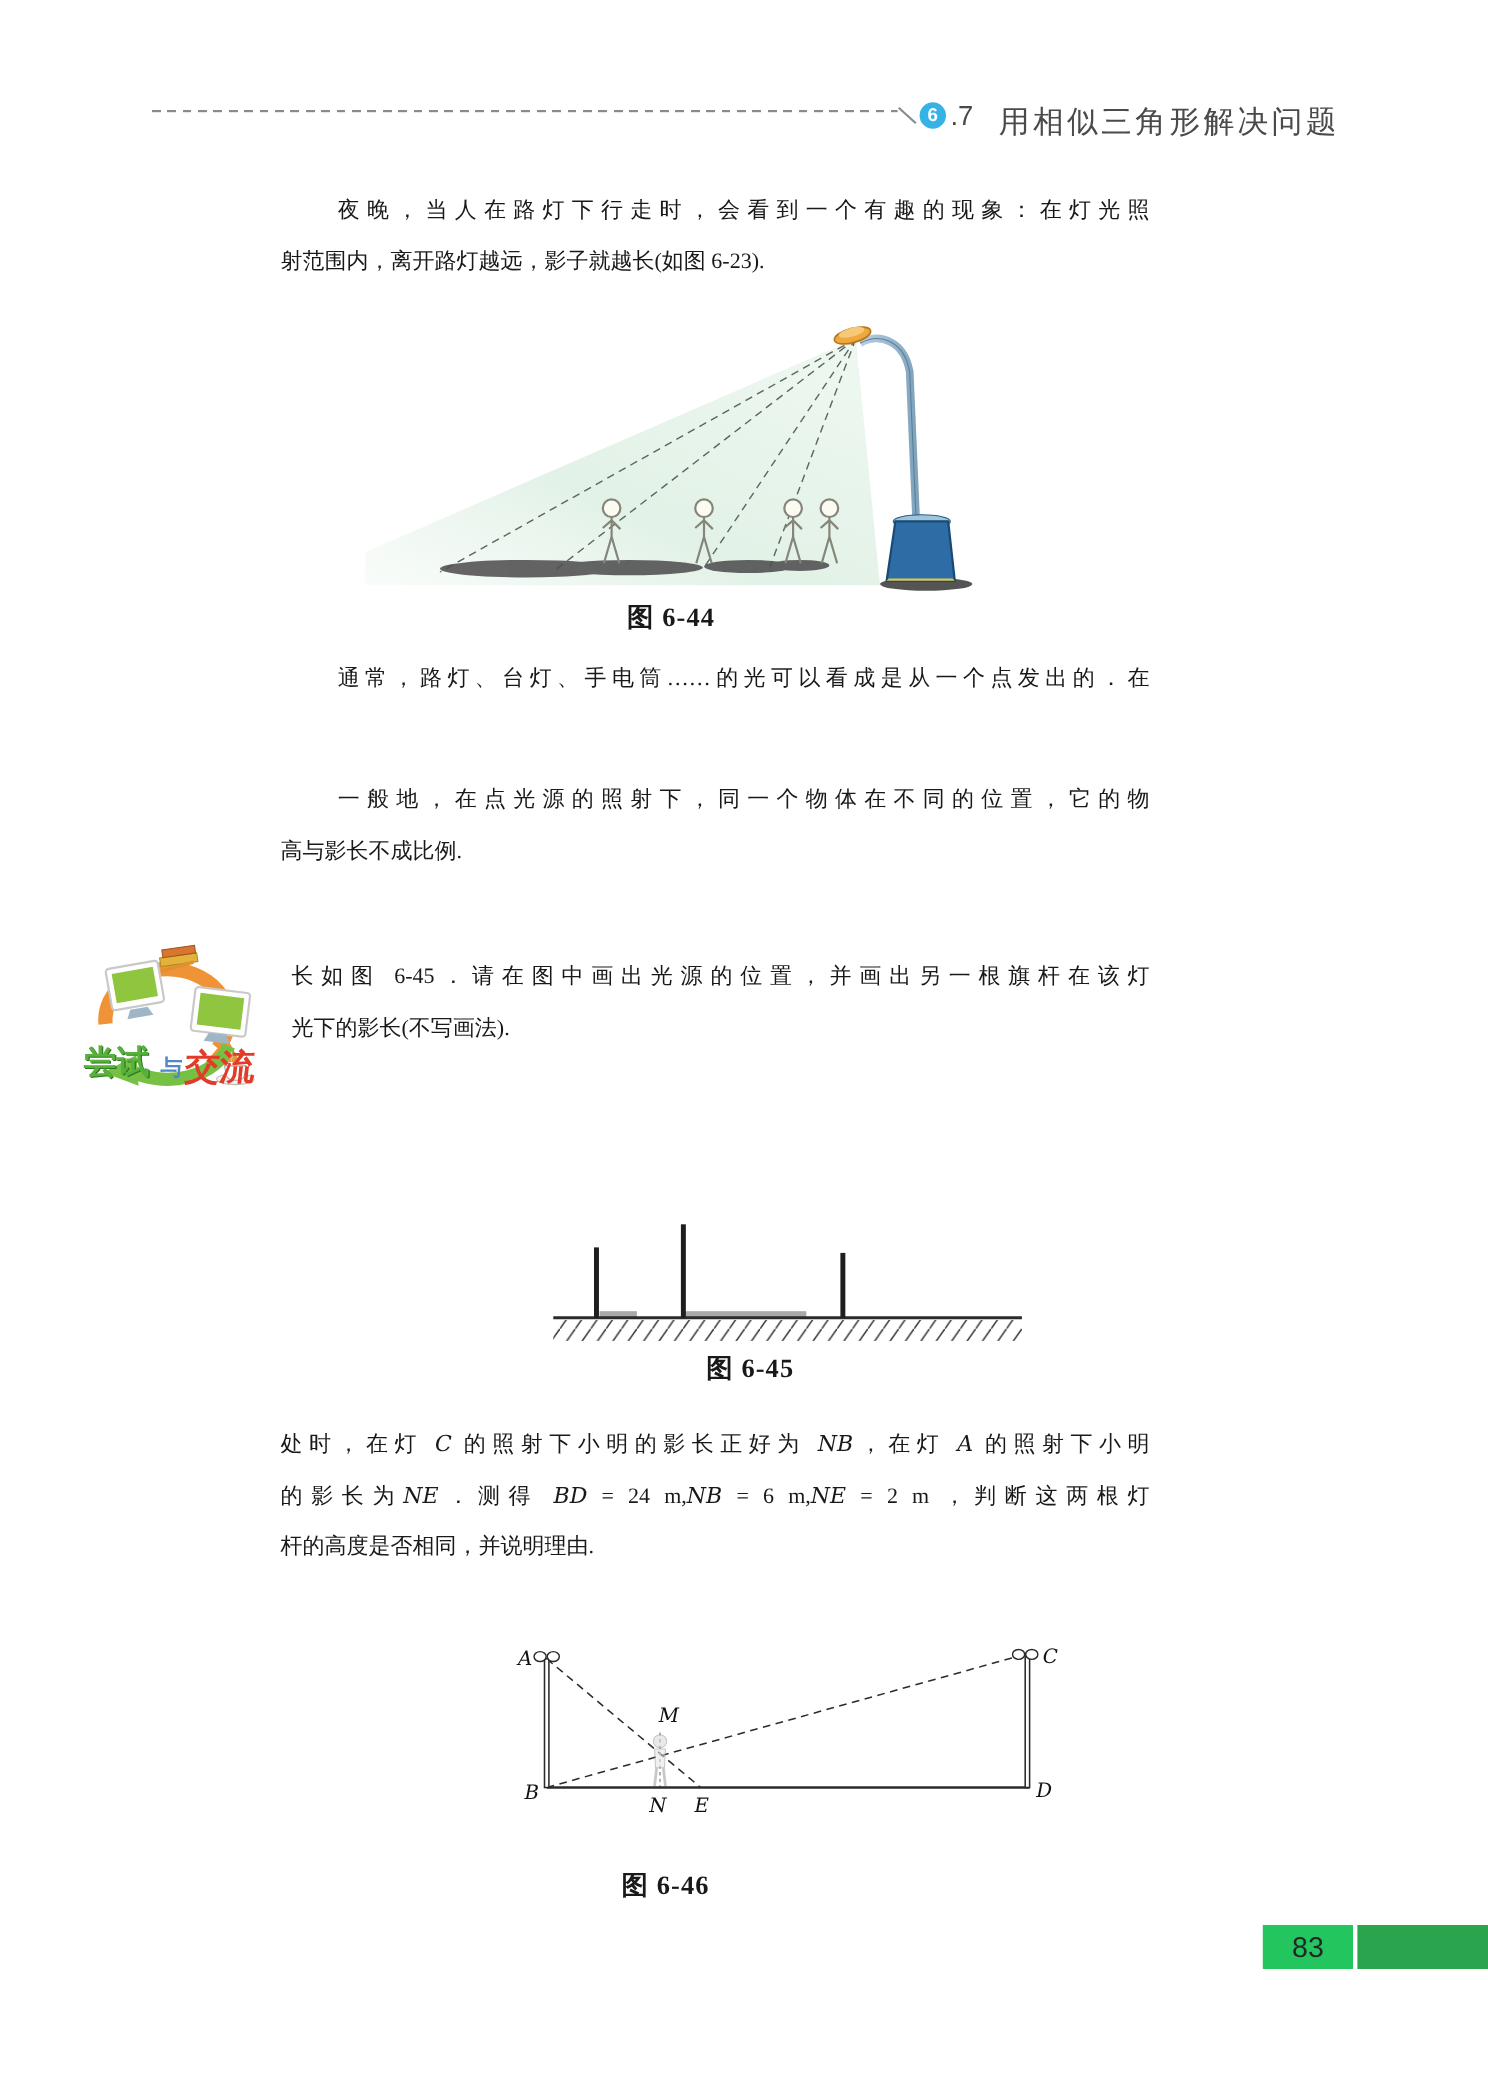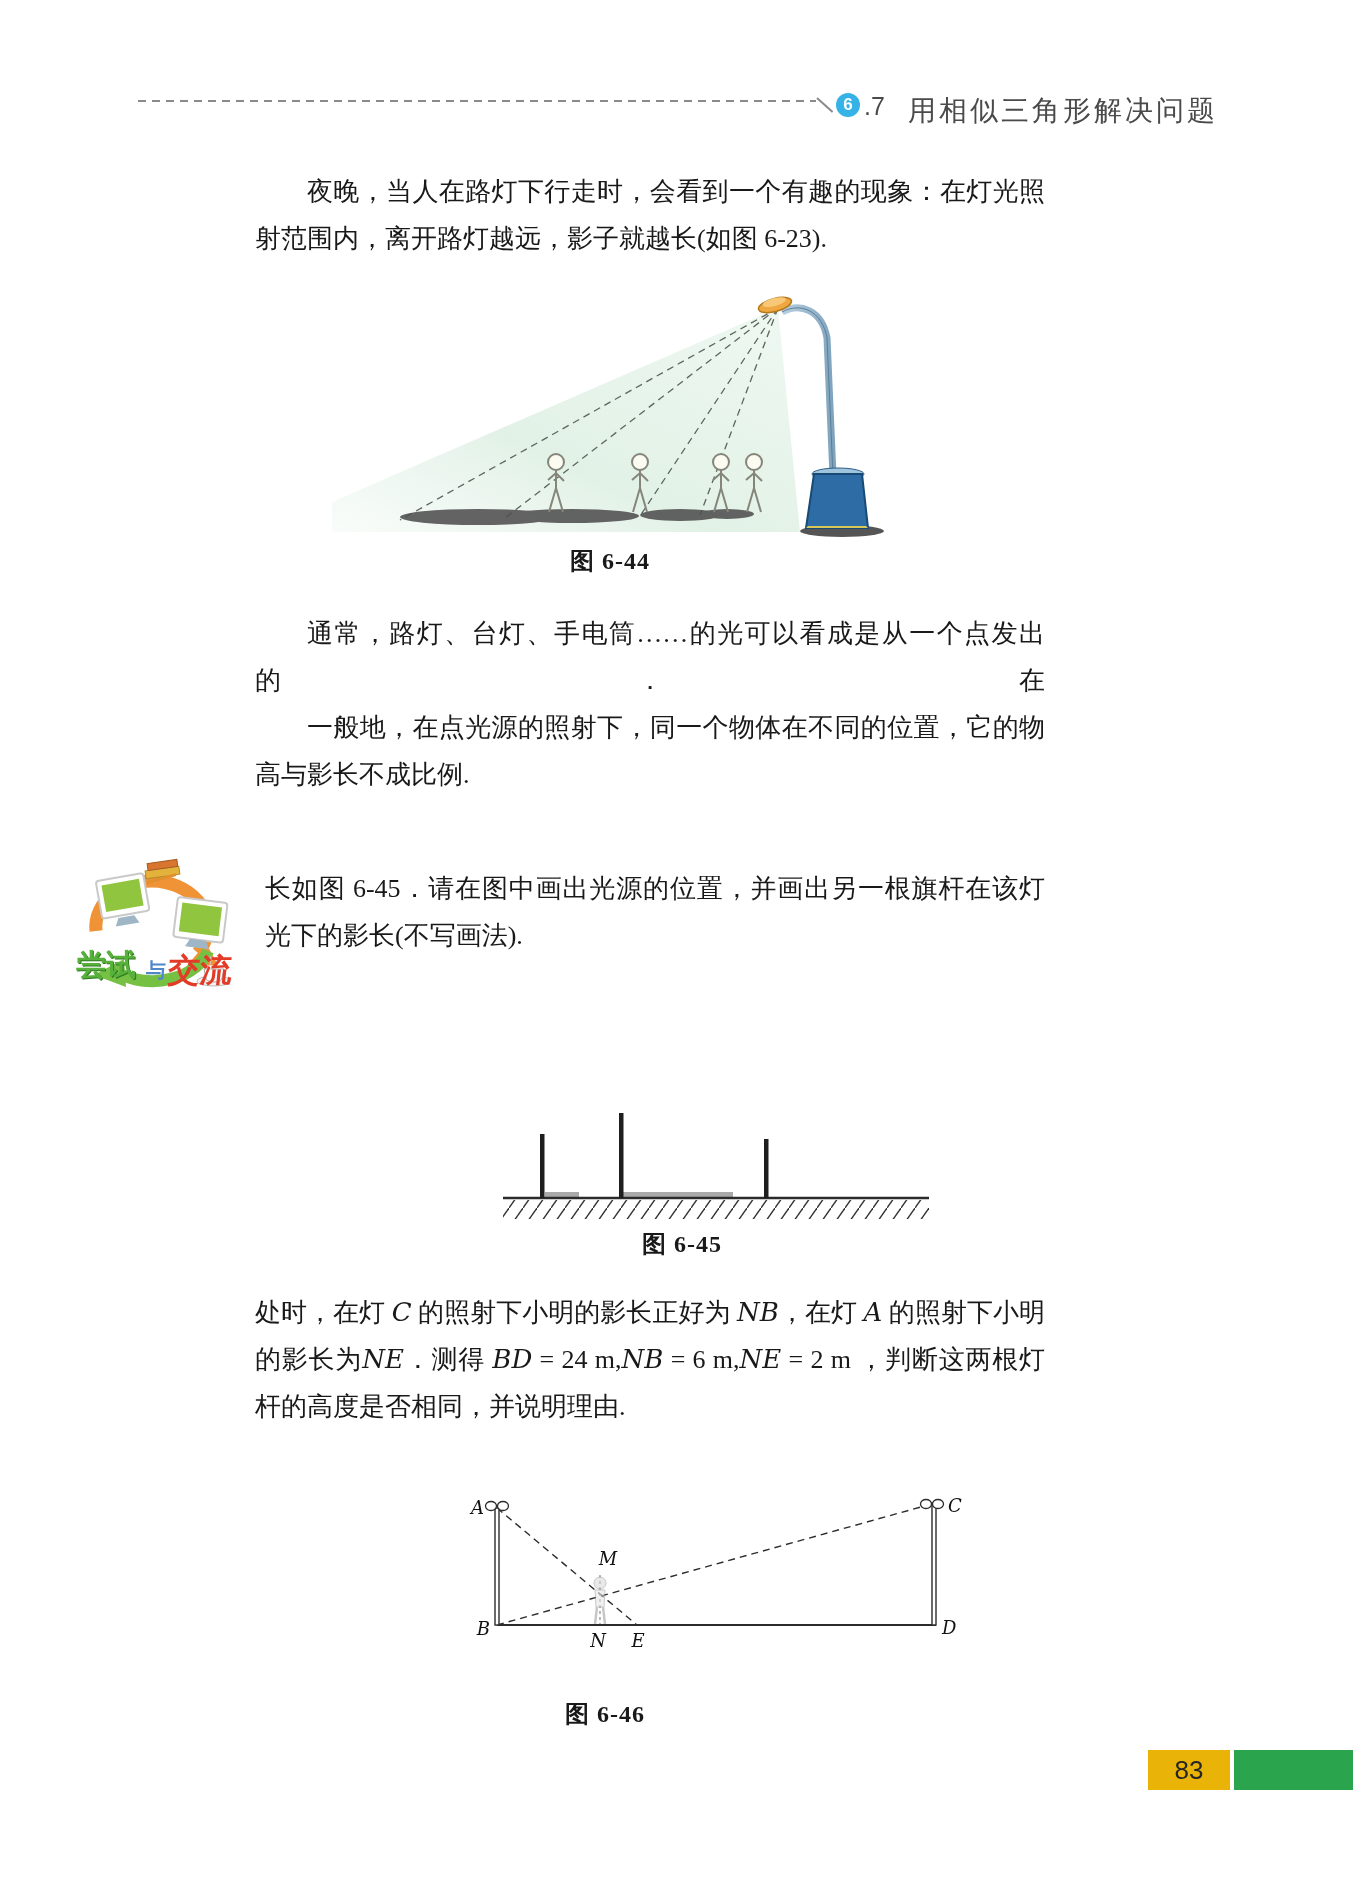--- a/index.html
+++ b/index.html
@@ -1,33 +1,33 @@
 <!DOCTYPE html>
 <html><head>
 <meta charset="utf-8">
 <style>
   html,body{margin:0;padding:0;}
   body{width:1353px;height:1885px;background:#ffffff;position:relative;
        font-family:"Liberation Serif","DejaVu Serif",serif;color:#191919;overflow:hidden;}
   .abs{position:absolute;}
-  .ln{font-size:26px;line-height:47px;height:47px;white-space:nowrap;}
+  .ln{font-size:20px;line-height:47px;height:47px;white-space:nowrap;}
   .ln.j{text-align:justify;text-align-last:justify;white-space:normal;}
   .ind{text-indent:52px;}
   .ind1{text-indent:50px;}
   .it{font-style:italic;font-family:"DejaVu Serif","Liberation Serif",serif;}
   .kw{color:#1d64ad;font-weight:bold;}
   .enb{color:#2b6bb0;}
   .cap{font-weight:bold;font-size:24px;text-align:center;letter-spacing:1px;}
   .hdr-title{font-family:"Liberation Sans","DejaVu Sans",sans-serif;color:#4a4a4a;}
   .dashline{height:2px;background:repeating-linear-gradient(90deg,#8a8a8a 0 8px,transparent 8px 14px);}
   .tick{width:21px;height:2px;background:#8a8a8a;transform:rotate(42deg);transform-origin:left center;}
   .numcircle{width:24px;height:24px;border-radius:50%;background:#35b3e6;color:#fff;
              font-family:"Liberation Sans",sans-serif;font-weight:bold;font-size:17px;
              text-align:center;line-height:24px;display:inline-block;}
-  .footer-box{width:82px;height:40px;background:#eab308;font-family:"Liberation Sans",sans-serif;
+  .footer-box{width:82px;height:40px;background:#22c55e;font-family:"Liberation Sans",sans-serif;
               font-size:26px;color:#262626;text-align:center;line-height:40px;}
   .footer-bar{height:40px;background:#2aa54e;}
   .badge-word{position:absolute;font-family:"Liberation Sans","DejaVu Sans",sans-serif;font-weight:bold;}
   svg text{font-family:"DejaVu Serif","Liberation Serif",serif;}
 </style>
 </head>
 <body>
 
 <div class="abs dashline" style="left:138px;top:100px;width:678px;"></div>
 <div class="abs tick" style="left:817px;top:97px;"></div>
@@ -102,21 +102,21 @@
 
   <g>
     <ellipse cx="508" cy="184" rx="26" ry="6" fill="#9fc4dd" stroke="#2e5d86"></ellipse>
     <path d="M484,184 L532,184 L538,238 L476,238 Z" fill="#2e6ca5" stroke="#174a74" stroke-width="2"></path>
     <path d="M478,236 L536,236 L538,238 L476,238 Z" fill="#d9c758"></path>
   </g>
 </svg>
 </div>
 <div class="abs cap" style="left:330px;top:545px;width:320px;text-align:right;">图 6-44</div>
 
-<div class="abs" style="left:255px;top:610px;width:790px;">
+<div class="abs" style="left:255px;top:594px;width:790px;">
   <div class="ln j ind"><span>通常，路灯、台灯、手电筒……的光可以看成是从一个点发出的．在</span></div>
 </div>
 
 <div class="abs" style="left:255px;top:704px;width:790px;">
   <div class="ln j ind"><span>一般地，在点光源的照射下，同一个物体在不同的位置，它的物</span></div>
   <div class="ln"><span>高与影长不成比例.</span></div>
 </div>
 
 <div class="abs" style="left:76px;top:853px;width:168px;height:160px;text-align:right;">
   <svg width="168" height="160" viewBox="0 0 168 160">

